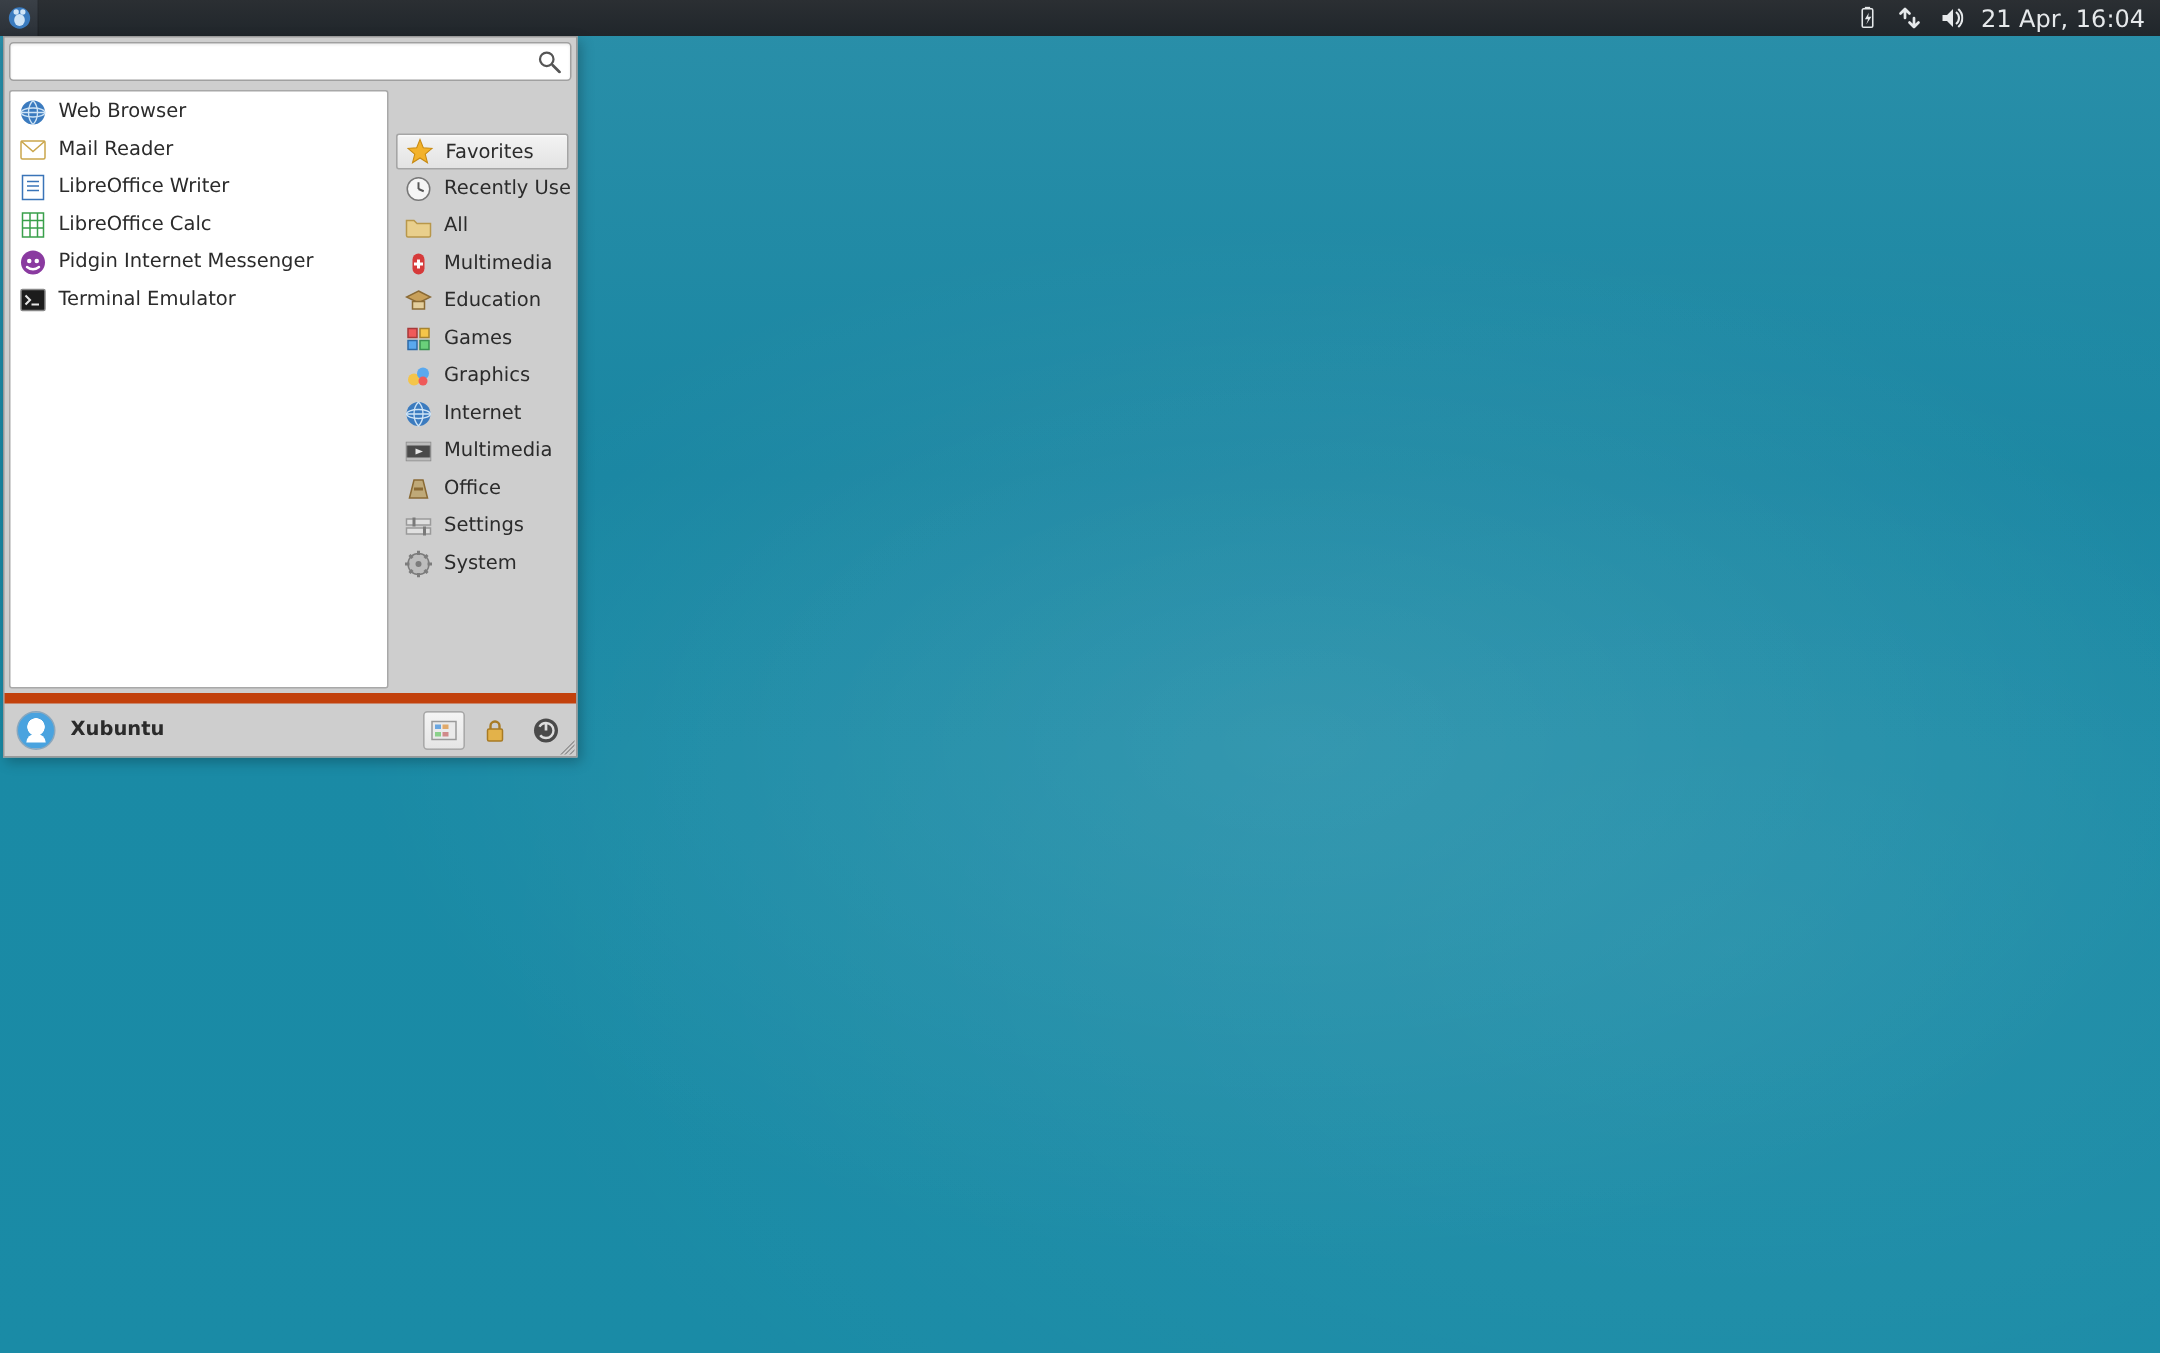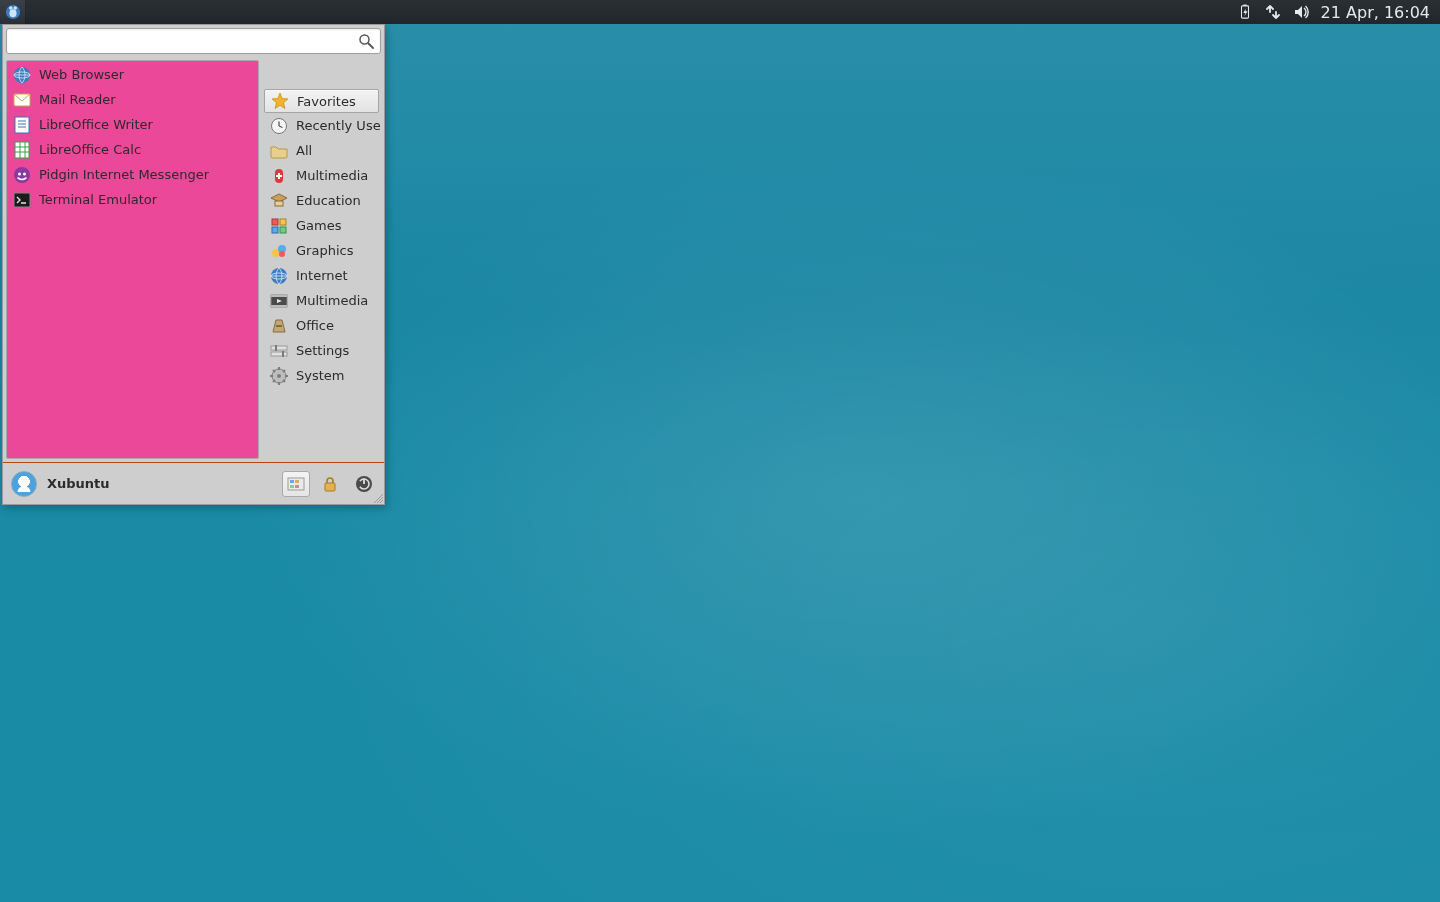--- a/index.html
+++ b/index.html
@@ -68,21 +68,21 @@
     flex: 1; border: none; outline: none; height: 100%;
     padding: 0 30px 0 8px; font-size: 13px;
     background: transparent;
   }
   .search-icon-right {
     position: absolute; right: 6px; width: 16px; height: 16px;
   }
 
   .whisker-body { flex: 1; display: flex; padding: 3px; gap: 3px; min-height: 0; }
   .apps-pane {
-    width: 253px; background: #ec4899;
+    width: 253px; background: #ffffff;
     border: 1px solid #a8a8a8;
     border-radius: 2px;
     overflow-y: auto;
     padding: 1px 0;
   }
   .categories-pane {
     flex: 1;
     padding: 1px 2px;
     overflow-y: auto;
     margin-top: 28px;
@@ -101,21 +101,21 @@
     border: 1px solid #a5a5a5;
     box-shadow: inset 0 1px 0 rgba(255,255,255,0.6);
     height: 24px;
   }
   .item-icon { width: 18px; height: 18px; flex: none; display: inline-flex; align-items: center; justify-content: center; }
   .item-icon svg { width: 18px; height: 18px; }
 
   .whisker-footer {
     height: 42px; display: flex; align-items: center;
     padding: 0 6px 0 8px;
-    border-top: 1px solid #c2410c;
+    border-top: 7px solid #c2410c;
   }
   .avatar {
     width: 26px; height: 26px; border-radius: 50%;
     background: radial-gradient(circle at 50% 40%, #fff 30%, #4aa3df 32%);
     border: 1px solid #8aa7bd;
     display: flex; align-items: center; justify-content: center;
   }
   .user-label { font-weight: bold; color: #2b2b2b; margin-left: 10px; }
   .footer-btns { margin-left: auto; display: flex; gap: 6px; align-items: center; }
   .footer-btn {

